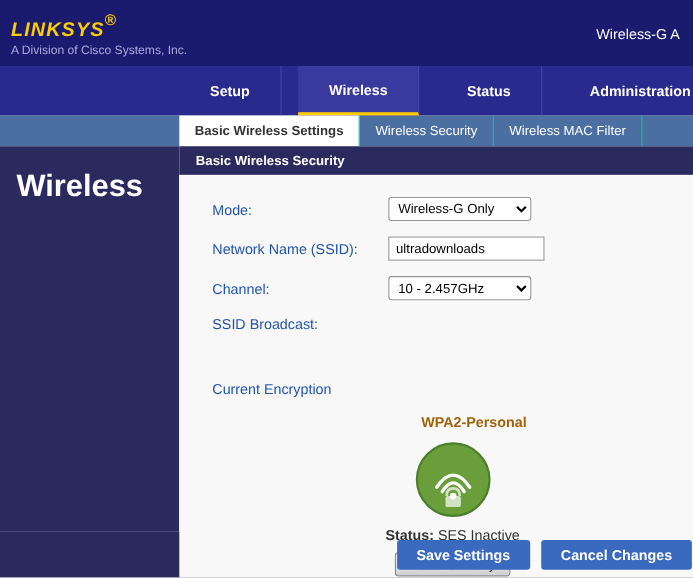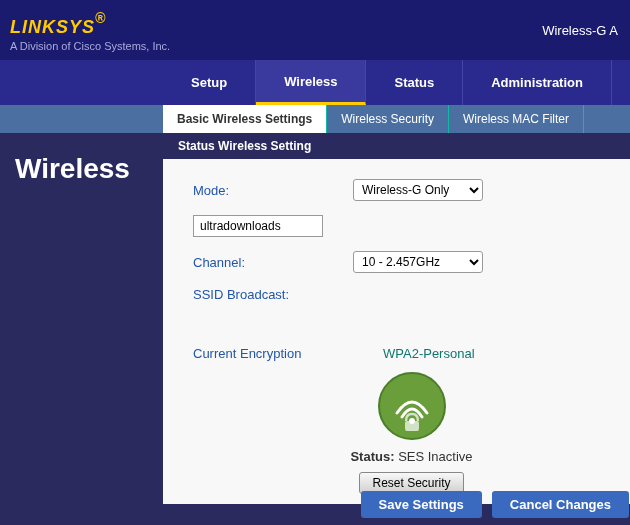--- a/index.html
+++ b/index.html
@@ -7,21 +7,21 @@
 
     
     .header { background: #1a1a6e; height: 60px; display: flex; align-items: center; padding-left: 10px; }
     .header-logo { color: white; }
     .header-logo .linksys { font-size: 28px; font-weight: bold; font-style: italic; color: white; letter-spacing: 1px; }
     .header-logo .linksys span { font-size: 18px; color: #ffcc00; }
     .header-logo .division { font-size: 11px; color: #aaaadd; }
     .header-right { margin-left: auto; color: white; font-size: 13px; padding-right: 12px; }
 
     
-    .main-nav { background: #2a2a8e; height: 45px; display: flex; align-items: stretch; padding-left: 163px; }
+    .main-nav { background: #2a2a8e; height: 45px; display: flex; align-items: stretch; padding-left: 163px; gap: 15px; }
     .main-nav-tab { display: flex; align-items: center; padding: 0 28px; color: white; font-size: 13px; font-weight: bold; cursor: pointer; border-right: 1px solid #4444aa; }
     .main-nav-tab.active { background: #3a3a9e; border-bottom: 3px solid #ffcc00; }
 
     
     .sub-nav { background: #4a6fa0; height: 28px; display: flex; align-items: center; padding-left: 163px; }
     .sub-nav-item { color: white; font-size: 12px; padding: 0 14px; cursor: pointer; border-right: 1px solid #14b8a6; height: 100%; display: flex; align-items: center; }
     .sub-nav-item:first-child { background: #ffffff; color: #333; font-weight: bold; }
 
     
     .content-area { display: flex; height: calc(525px - 60px - 45px - 28px - 42px); }
@@ -30,26 +30,26 @@
 
     
     .main-content { flex: 1; background: #f0f0f0; padding: 0; }
     .section-title { background: #2a2a5e; color: white; font-size: 12px; font-weight: bold; padding: 6px 15px; }
 
     .form-area { padding: 20px 30px; background: #f8f8f8; }
     .form-row { display: flex; align-items: center; margin-bottom: 14px; }
     .form-label { width: 160px; color: #2255aa; font-size: 13px; }
     .form-control { }
     select { font-size: 12px; padding: 2px 4px; background: white; border: 1px solid #999; border-radius: 3px; min-width: 130px; }
-    input[type="text"] { font-size: 12px; padding: 3px 6px; border: 1px solid #999; background: white; width: 130px; }
+    input[type="text"] { font-size: 12px; padding: 3px 6px; border: 1px solid #999; background: white; width: 142px; }
 
     .encryption-section { padding: 10px 30px 10px 30px; background: #f8f8f8; }
     .encryption-row { display: flex; align-items: flex-start; gap: 30px; margin-bottom: 10px; }
     .encryption-label { color: #2255aa; font-size: 13px; width: 160px; }
-    .encryption-value { color: #0f766e; font-size: 13px; font-weight: normal; }
+    .encryption-value { color: #a16207; font-size: 13px; font-weight: bold; margin-top: 30px; }
 
     .wifi-icon-container { display: flex; flex-direction: column; align-items: center; gap: 8px; margin-left: 30px; }
 
     
     .wifi-circle { width: 70px; height: 70px; }
 
     .status-text { font-size: 13px; color: #333; text-align: center; }
     .status-text strong { font-weight: bold; }
 
     .reset-btn { font-size: 12px; padding: 3px 12px; background: linear-gradient(to bottom, #f8f8f8, #d0d0d0); border: 1px solid #888; border-radius: 3px; cursor: pointer; }
@@ -86,37 +86,38 @@
   <div class="sub-nav-item" style="background:transparent;">Wireless MAC Filter</div>
 </div>
 
 <div class="content-area">
 
   <div class="sidebar">
     <div class="wireless-label">Wireless</div>
   </div>
 
   <div class="main-content">
-    <div class="section-title">Status Wireless Setting</div>
+    <div class="section-title">Basic Wireless Security</div>
 
     <div class="form-area">
 
       <div class="form-row">
         <div class="form-label">Mode:</div>
         <div class="form-control">
           <select>
             <option>Wireless-G Only</option>
             <option>Mixed</option>
             <option>B-Only</option>
             <option>Disabled</option>
           </select>
         </div>
       </div>
 
       <div class="form-row">
+        <div class="form-label">Network Name (SSID):</div>
         <div class="form-control">
           <input type="text" value="ultradownloads" style="">
         </div>
       </div>
 
       <div class="form-row">
         <div class="form-label">Channel:</div>
         <div class="form-control">
           <select>
             <option>10 - 2.457GHz</option>

